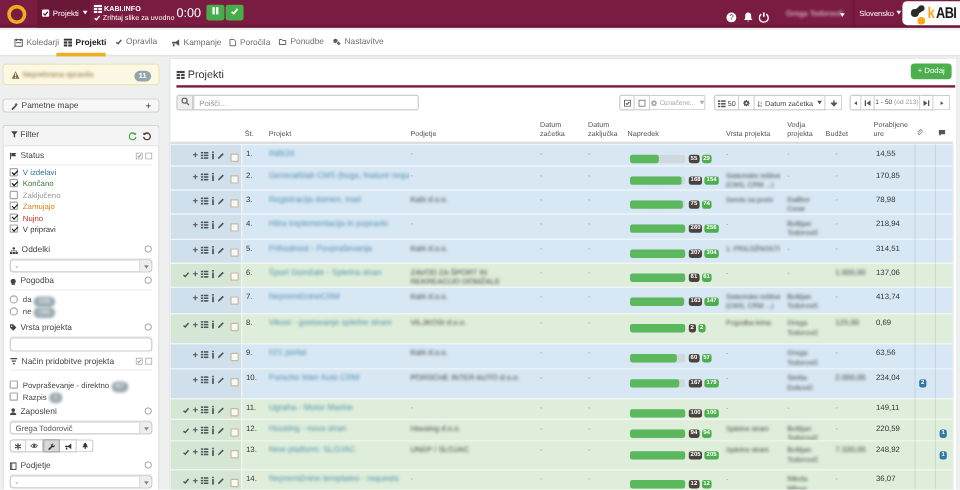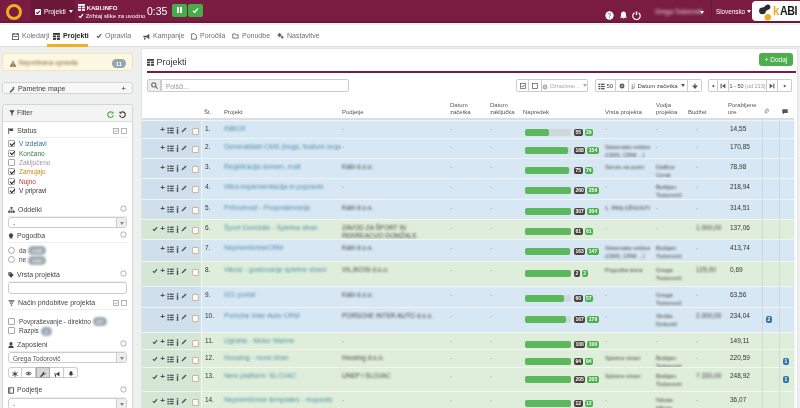--- a/index.html
+++ b/index.html
@@ -121,21 +121,21 @@
             <rect x="0" y="0" width="10" height="2.6" fill="#fff"></rect>
             <rect x="0" y="3.6" width="4.4" height="2.6" fill="#fff"></rect>
             <rect x="5.6" y="3.6" width="4.4" height="2.6" fill="#fff"></rect>
             <rect x="0" y="7.2" width="4.4" height="2.6" fill="#fff"></rect>
             <rect x="5.6" y="7.2" width="4.4" height="2.6" fill="#fff"></rect>
           </svg> KABI.INFO</div>
         <div><svg width="6" height="6" viewBox="0 0 10 10">
             <path d="M1.5 5.5 L4 7.5 L8.5 2" stroke="#fff" stroke-width="2" fill="none"></path>
           </svg> Zrihtaj slike za uvodno</div>
       </div>
-    <div id="timer">0:35</div>
+    <div id="timer">0:00</div>
     <div class="tbtn" id="btn-pause"><span style="display:inline-block;width:2px;height:6px;background:#fff;margin-right:1.5px;vertical-align:-1px"></span><span style="display:inline-block;width:2px;height:6px;background:#fff;vertical-align:-1px"></span></div>
     <div class="tbtn" id="btn-check"><svg width="7" height="7" viewBox="0 0 10 10">
           <path d="M1.5 5.5 L4 7.5 L8.5 2" stroke="#fff" stroke-width="2" fill="none"></path>
         </svg></div>
     <div class="topicon" style="left:605px"><svg width="9" height="9" viewBox="0 0 10 10">
           <circle cx="5" cy="5" r="4.6" fill="#fff"></circle>
           <text x="5" y="7.6" font-size="7.5" fill="#7a1b41" text-anchor="middle" font-family="Liberation Sans">?</text>
         </svg></div>
     <div class="topicon" style="left:619px"><svg width="9" height="9" viewBox="0 0 10 10">
           <path d="M5 0.5 C3 0.5 2.2 2 2.2 3.8 L2.2 6 L1 7.5 L9 7.5 L7.8 6 L7.8 3.8 C7.8 2 7 0.5 5 0.5 Z M4 8.2 A1.1 1.1 0 0 0 6 8.2 Z" fill="#fff"></path>

